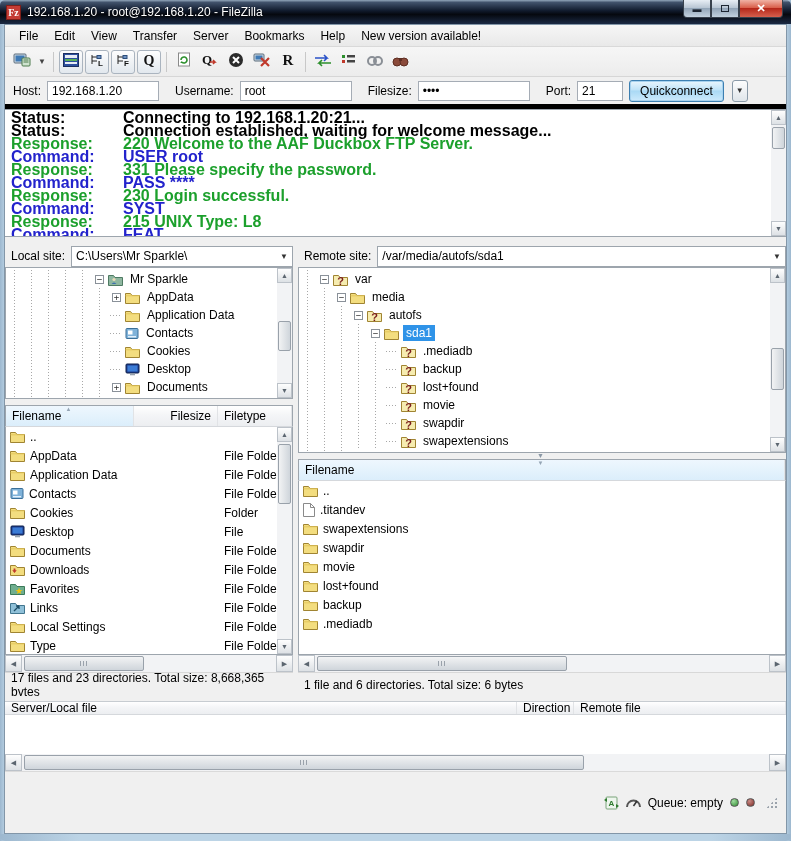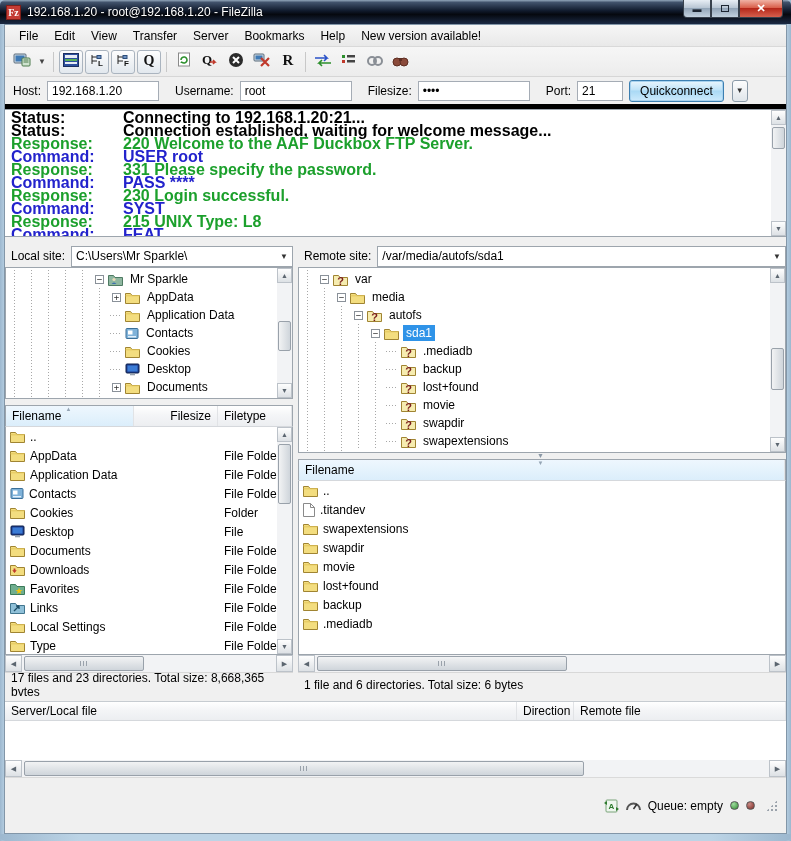--- a/index.html
+++ b/index.html
@@ -81,21 +81,21 @@
   .listbody{background:#fff;border:1px solid #9da5ad;border-top:none;display:flex;overflow:hidden;}
   .list-rows{flex:1;overflow:hidden;}
   .file-row{display:flex;align-items:center;height:19px;font-size:12px;white-space:nowrap;}
   .fr-name{display:flex;align-items:center;padding-left:4px;overflow:hidden;}
   .fr-icon{margin-right:5px;display:flex;align-items:center;}
   .fr-size{text-align:right;padding-right:8px;}
   .fr-type{padding-left:6px;}
   .statusline{height:24px;background:#f0f0f0;border-top:1px solid #d8d8d8;display:flex;align-items:center;font-size:12px;padding:0 6px;}
   .bottomgap{height:5px;background:#f0f0f0;}
   
-  .queuehead{height:20px;background:linear-gradient(#ffffff,#f4f5f7 45%,#eceef1);border-top:1px solid #c7ccd1;border-bottom:1px solid #d5d8dc;display:flex;font-size:12px;}
+  .queuehead{height:14px;background:linear-gradient(#ffffff,#f4f5f7 45%,#eceef1);border-top:1px solid #c7ccd1;border-bottom:1px solid #d5d8dc;display:flex;font-size:12px;}
   .queuebody{height:39px;background:#fff;}
   .tabsbar{height:26px;background:#f0f0f0;border-top:1px solid #c9c9c9;display:flex;align-items:flex-end;padding:0 4px;}
   .tab{height:22px;display:flex;align-items:center;padding:0 14px;font-size:12px;border:1px solid #9b9b9b;border-bottom:none;background:linear-gradient(#f6f6f6,#e3e3e3);margin-right:2px;border-radius:2px 2px 0 0;color:#222;}
   .tab.active{background:#fff;font-weight:bold;height:24px;}
   
   .statusbar{flex:1;background:#f0f0f0;border-top:1px solid #dadada;display:flex;align-items:center;padding:0 8px;font-size:12px;}
   .statusbar .right{margin-left:auto;display:flex;align-items:center;gap:7px;}
   .led{width:9px;height:9px;border-radius:50%;border:1px solid #555;}
   .led.green{background:radial-gradient(circle at 35% 30%,#9fdc9f,#2f8a2f);}
   .led.red{background:radial-gradient(circle at 35% 30%,#c88a85,#7d2a24);}

